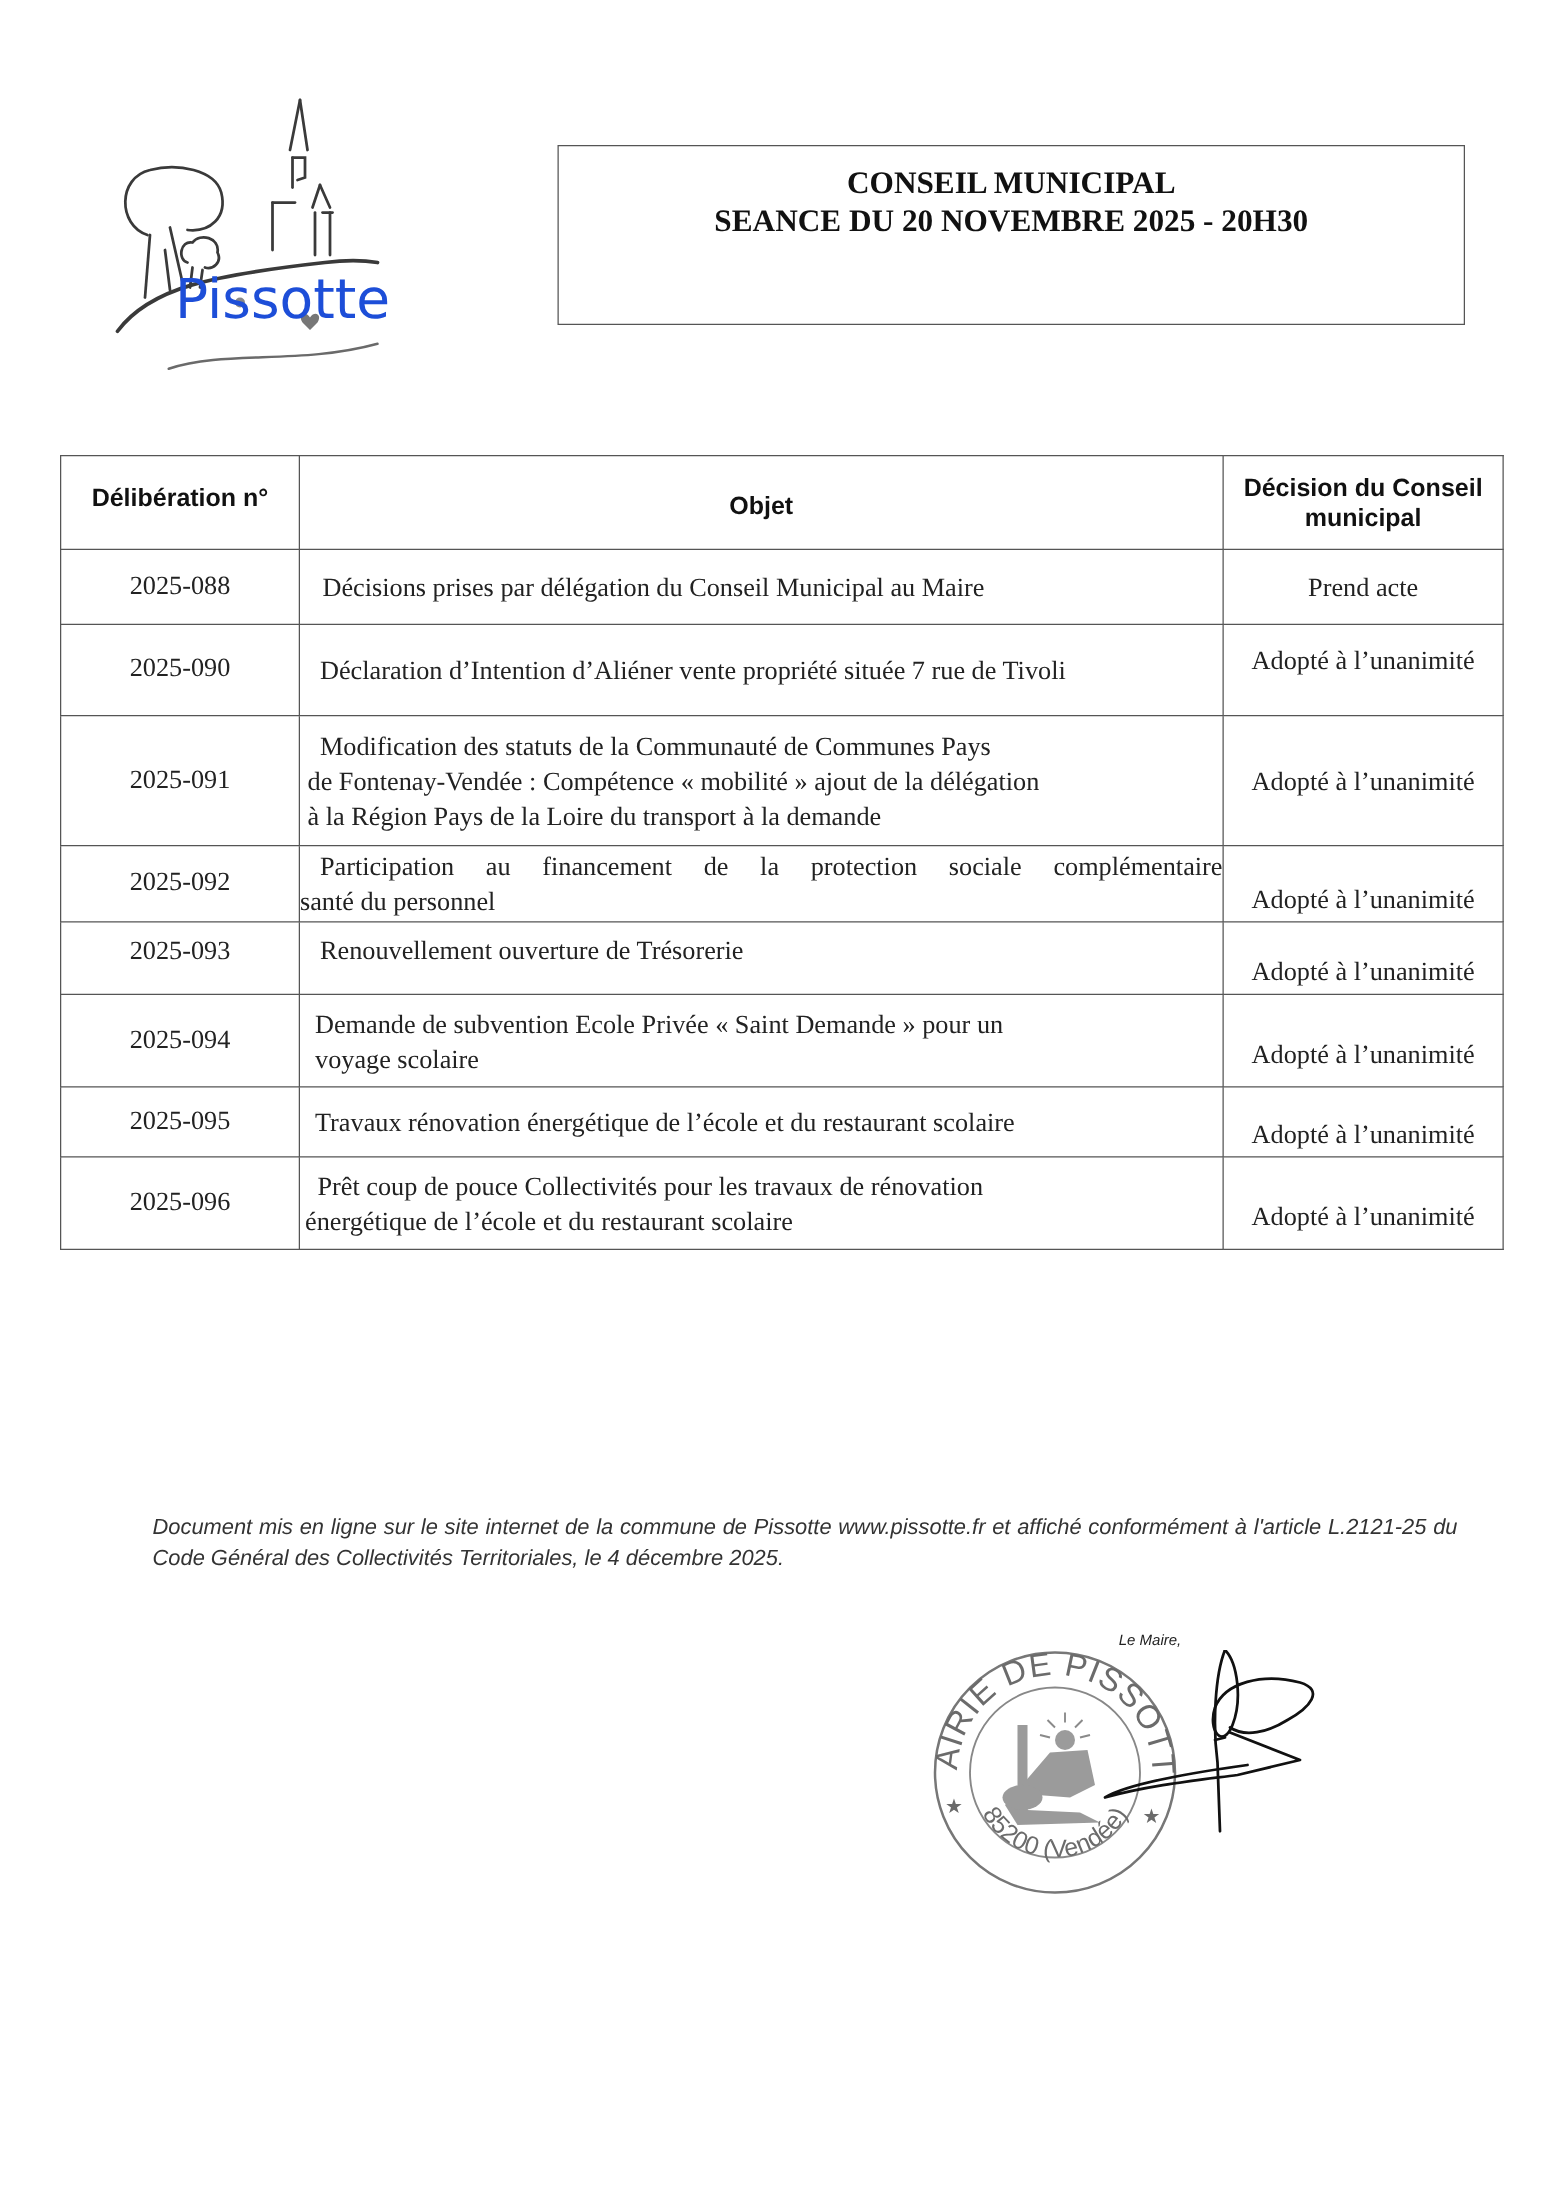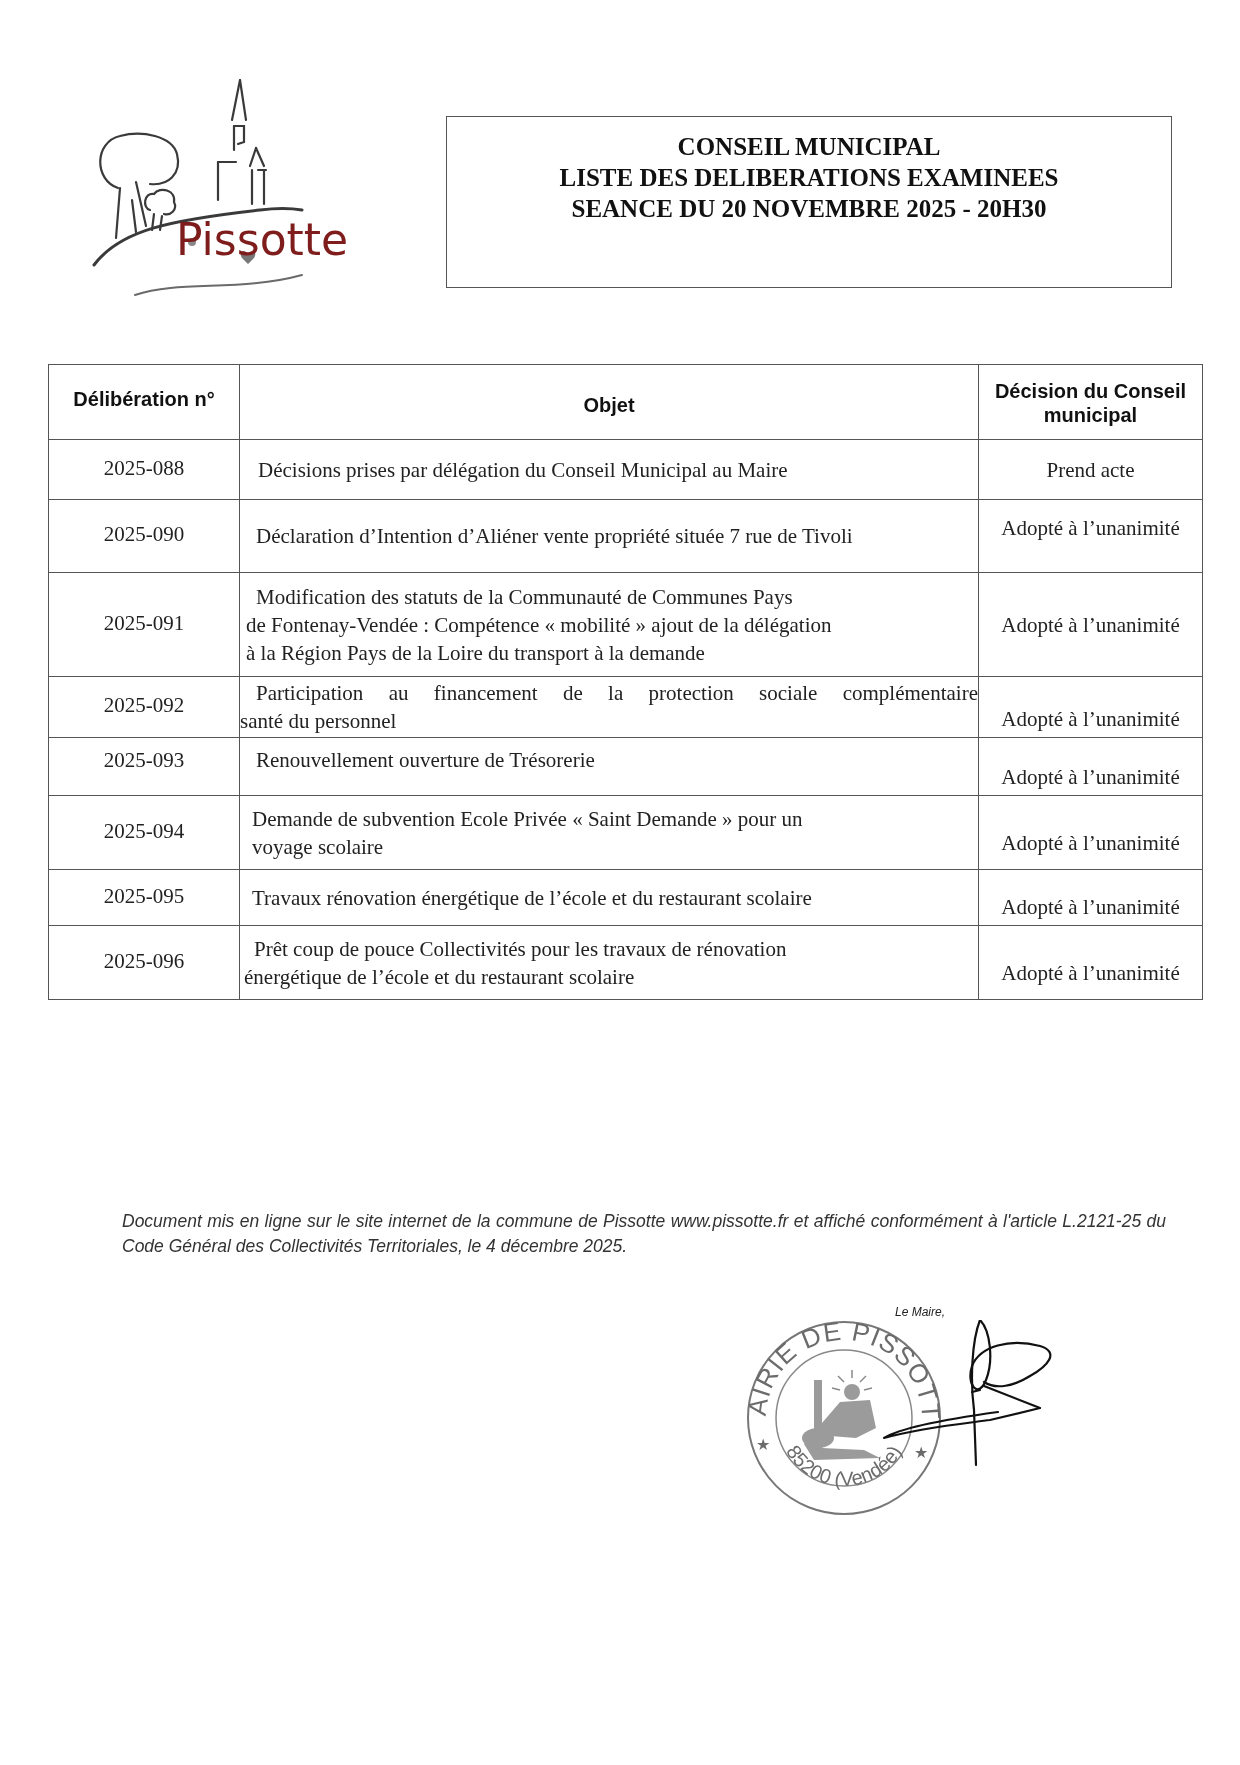--- a/index.html
+++ b/index.html
@@ -1,23 +1,23 @@
 <!DOCTYPE html>
 <html><head>
   <meta charset="utf-8">
   <style>
     * { box-sizing: border-box; margin: 0; padding: 0; }
     html, body { width: 1240px; height: 1765px; background: #ffffff; overflow: hidden; }
     body { position: relative; font-family: "Liberation Serif", serif; color: #1a1a1a; }
 
     .logo { position: absolute; left: 80px; top: 70px; width: 230px; height: 230px; }
     .logo svg { width: 100%; height: 100%; }
-    .logo-text { position: absolute; left: 60px; top: 144px; font-family: "DejaVu Sans", sans-serif; font-size: 44px; color: #7f1d1d; letter-spacing: 0px; margin-left: 36px; }
-
-    .title-box { position: absolute; left: 446px; top: 116px; width: 726px; height: 172px; border: 1.5px solid #555; text-align: center; padding-top: 14px; }
+    .logo-text { position: absolute; left: 60px; top: 144px; font-family: "DejaVu Sans", sans-serif; font-size: 44px; color: #1d4ed8; letter-spacing: 0px; }
+
+    .title-box { position: absolute; left: 446px; top: 116px; width: 726px; height: 144px; border: 1.5px solid #555; text-align: center; padding-top: 14px; }
     .title-line { font-family: "Liberation Serif", serif; font-weight: bold; font-size: 25px; line-height: 31px; color: #111; }
 
     table.delibs { position: absolute; left: 48px; top: 364px; width: 1154px; border-collapse: collapse; table-layout: fixed; }
     table.delibs th, table.delibs td { border: 1.5px solid #555; }
     table.delibs th { font-family: "Liberation Sans", sans-serif; font-weight: bold; font-size: 20px; color: #111; height: 75px; vertical-align: middle; text-align: center; line-height: 24px; }
     table.delibs th.col-num { text-align: center; padding-bottom: 6px; }
     table.delibs th.col-objet { padding-top: 6px; }
     table.delibs th.col-dec { padding-top: 2px; }
     table.delibs td { font-size: 21px; line-height: 28px; vertical-align: middle; color: #222; }
     td.num { text-align: center; padding-bottom: 4px; }
@@ -71,21 +71,20 @@
     <path d="M55 225 C100 210 160 222 222 205" stroke="#6a6a6a" stroke-width="2"></path>
 
     <circle cx="112" cy="172" r="4" fill="#888" stroke="none"></circle>
     <path d="M168 184 C164 178 158 182 162 188 L168 194 L174 188 C178 182 172 178 168 184 Z" fill="#777" stroke="none"></path>
   </svg>
   <span class="logo-text">Pissotte</span>
 </div>
 
 <div class="title-box">
   <div class="title-line">CONSEIL MUNICIPAL</div>
-  <div class="title-line">LISTE DES DELIBERATIONS EXAMINEES</div>
   <div class="title-line">SEANCE DU 20 NOVEMBRE 2025 - 20H30</div>
 </div>
 
 <table class="delibs">
   <colgroup>
     <col style="width:191px">
     <col style="width:739px">
     <col style="width:224px">
   </colgroup>
   <thead>

